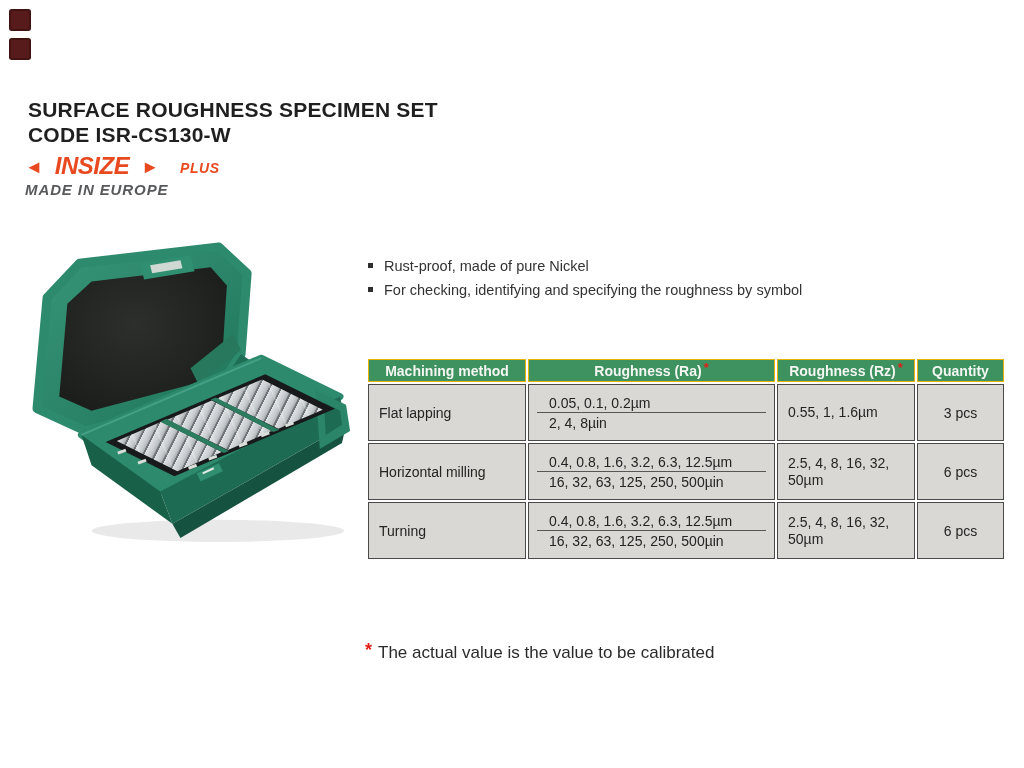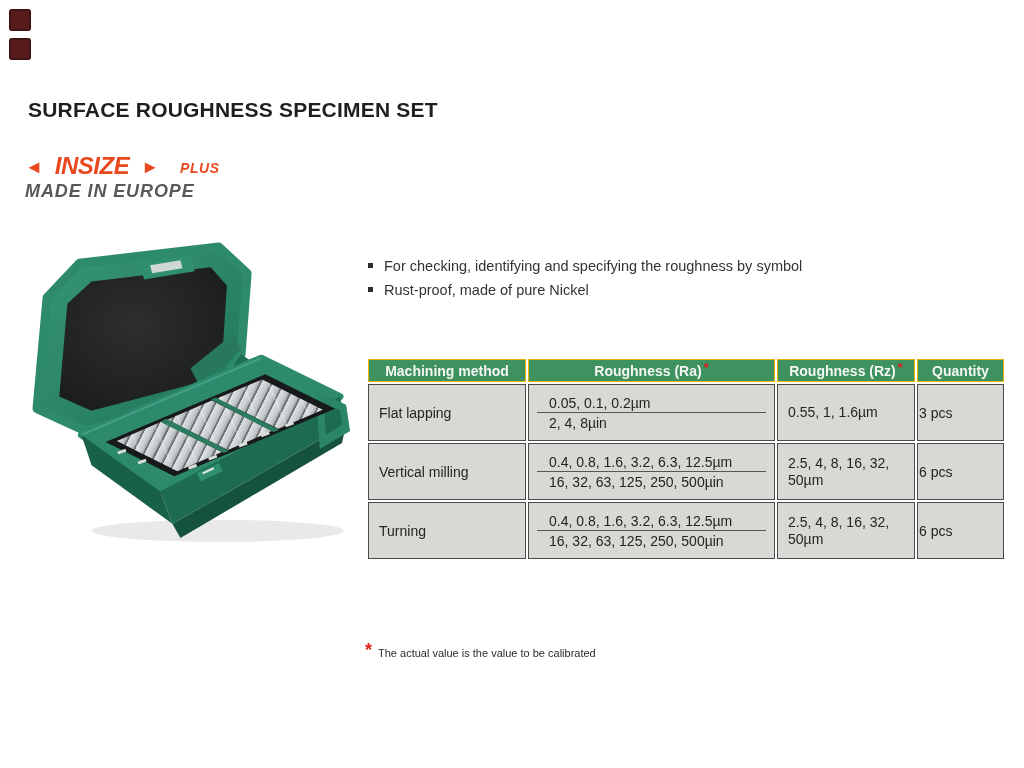--- a/index.html
+++ b/index.html
@@ -12,55 +12,56 @@
   .marker.m2{top:38px;}
 
   .title{position:absolute;left:28px;top:97px;font-size:21px;font-weight:bold;color:#1f1f1f;
          line-height:25px;letter-spacing:.2px;white-space:nowrap;}
 
   .brand{position:absolute;left:25px;top:154px;}
   .brand-line{display:flex;align-items:flex-end;color:#e8491f;font-style:italic;font-weight:bold;line-height:1;}
   .brand-arrow{font-size:18px;padding-bottom:2px;}
   .brand-name{font-size:24px;letter-spacing:-.5px;margin:0 12px;}
   .brand-plus{font-size:14px;letter-spacing:.6px;margin-left:21px;padding-bottom:3px;}
-  .brand-tagline{margin-top:3px;color:#58595b;font-weight:bold;font-style:italic;font-size:18px;letter-spacing:.9px;}
+  .brand-tagline{margin-top:3px;color:#58595b;font-weight:bold;font-style:italic;font-size:15px;letter-spacing:.9px;}
 
   .figure{position:absolute;left:20px;top:237px;width:335px;height:308px;}
 
   .features{position:absolute;left:368px;top:254px;list-style:none;margin:0;padding:0;}
   .features li{display:flex;font-size:14.5px;color:#333;line-height:24px;}
   .bullet{flex:0 0 auto;width:5px;height:5px;background:#2f2f2f;margin:9px 11px 0 0;}
 
   .spec-table{position:absolute;left:366px;top:357px;border-collapse:separate;border-spacing:2px;
               width:634px;table-layout:fixed;background:#fff;}
   .spec-table th{background:#3e9260;color:#f3f6f1;font-size:14px;font-weight:bold;height:21px;
                  border:1px solid #eab308;text-align:center;padding:0 2px;white-space:nowrap;}
   .spec-table td{background:#d9d8d4;border:1px solid #4a4a4a;font-size:14px;color:#242424;vertical-align:middle;}
   td.c-method{padding-left:10px;height:41px;}
   td.c-ra{padding:8px;}
   .ra-half{height:19px;display:flex;align-items:center;padding-left:12px;}
   .ra-sep{height:1px;background:#565656;}
   td.c-rz{padding-left:10px;padding-right:8px;line-height:17px;}
-  td.c-qty{text-align:left;}
+  td.c-qty{text-align:center;}
   .ast{color:#e01f1a;margin-left:2px;position:relative;top:-4px;font-size:13px;}
 
   .footnote{position:absolute;left:365px;top:643px;display:flex;align-items:flex-start;}
   .fn-ast{color:#e01f1a;font-weight:bold;font-size:18px;line-height:14px;margin-right:6px;}
-  .fn-text{font-size:11px;color:#2b2b2b;line-height:20px;}
+  .fn-text{font-size:17px;color:#2b2b2b;line-height:20px;}
 </style>
 </head>
 <body>
 
 <div class="page">
 
   <div class="marker m1"></div>
   <div class="marker m2"></div>
 
   <div class="title">
     <div>SURFACE ROUGHNESS SPECIMEN SET</div>
+    <div>CODE ISR-CS130-W</div>
   </div>
 
   <div class="brand">
     <div class="brand-line">
       <span class="brand-arrow">◄</span>
       <span class="brand-name">INSIZE</span>
       <span class="brand-arrow">►</span>
       <span class="brand-plus">PLUS</span>
     </div>
     <div class="brand-tagline">MADE IN EUROPE</div>
@@ -133,25 +134,25 @@
       <line x1="96" y1="214" x2="104" y2="211"></line>
       <line x1="116" y1="224" x2="124" y2="221"></line>
     </g>
     <polygon points="174,234 196,224 200,232 178,242" fill="#2f8f70"></polygon>
     <line x1="180" y1="234" x2="191" y2="229" stroke="#e3e9e3" stroke-width="2"></line>
   </svg>
 
   <ul class="features">
     <li>
       <span class="bullet"></span>
-      <span>For checking, identifying and specifying the roughness by symbol</span>
+      <span>Rust-proof, made of pure Nickel</span>
     </li>
     <li>
       <span class="bullet"></span>
-      <span>Rust-proof, made of pure Nickel</span>
+      <span>For checking, identifying and specifying the roughness by symbol</span>
     </li>
   </ul>
 
   <table class="spec-table">
     <colgroup>
       <col style="width:158px">
         <col style="width:247px">
         <col style="width:138px">
         <col style="width:87px">
     </colgroup>
@@ -168,21 +169,21 @@
           <td class="c-method">Flat lapping</td>
           <td class="c-ra">
             <div class="ra-half">0.05, 0.1, 0.2µm</div>
             <div class="ra-sep"></div>
             <div class="ra-half">2, 4, 8µin</div>
           </td>
           <td class="c-rz">0.55, 1, 1.6µm</td>
           <td class="c-qty">3 pcs</td>
         </tr>
         <tr>
-          <td class="c-method">Vertical milling</td>
+          <td class="c-method">Horizontal milling</td>
           <td class="c-ra">
             <div class="ra-half">0.4, 0.8, 1.6, 3.2, 6.3, 12.5µm</div>
             <div class="ra-sep"></div>
             <div class="ra-half">16, 32, 63, 125, 250, 500µin</div>
           </td>
           <td class="c-rz">2.5, 4, 8, 16, 32, 50µm</td>
           <td class="c-qty">6 pcs</td>
         </tr>
         <tr>
           <td class="c-method">Turning</td>

